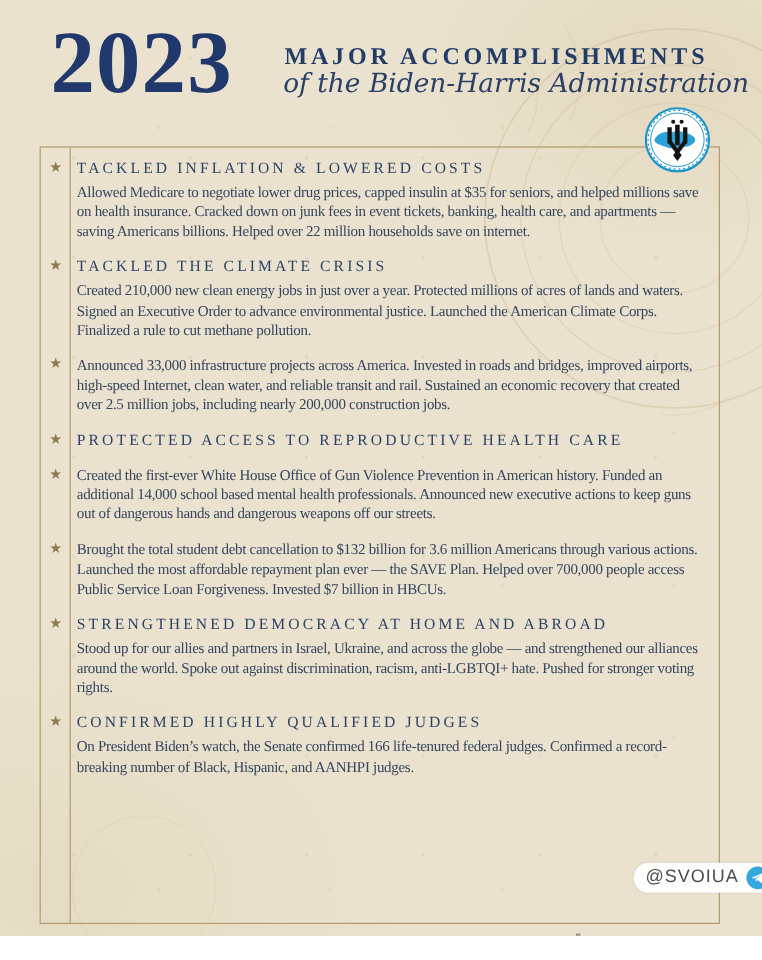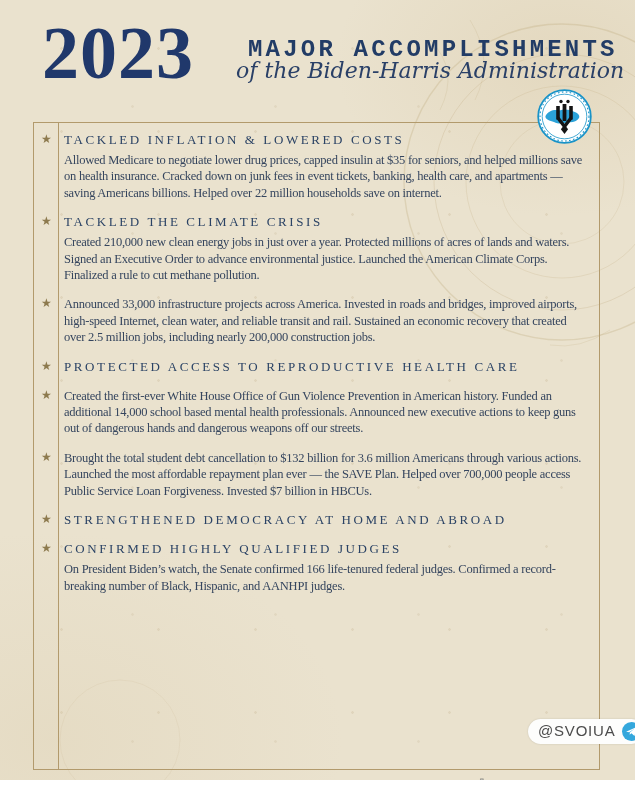--- a/index.html
+++ b/index.html
@@ -18,23 +18,23 @@
     font-family:"Liberation Serif", serif;
   }
   .bg-seal { position:absolute; left:0; top:0; pointer-events:none; }
 
   .year {
     position:absolute; left:42px; top:16px;
     font-size:74px; line-height:1; font-weight:700;
     color:#20386b; letter-spacing:1px;
   }
   .title {
-    position:absolute; left:248px; top:36px;
-    font-size:24px; font-weight:700; letter-spacing:3.2px;
-    color:#223c66; white-space:nowrap;font-family:Liberation Mono, monospace;
+    position:absolute; left:237px; top:36px;
+    font-size:20px; font-weight:700; letter-spacing:3.2px;
+    color:#223c66; white-space:nowrap;
   }
   .subtitle {
     position:absolute; left:236px; top:58px;
     font-family:"DejaVu Serif", serif; font-style:italic;
     font-size:22px; color:#2a4067; white-space:nowrap;
   }
 
   .badge {
     position:absolute; left:537px; top:89px; width:55px; height:55px; z-index:4;
   }
@@ -158,20 +158,21 @@
     </section>
 
     <section>
       <span class="star">★</span>
       <p>Brought the total student debt cancellation to $132 billion for 3.6 million Americans through various actions. Launched the most affordable repayment plan ever — the SAVE Plan. Helped over 700,000 people access Public Service Loan Forgiveness. Invested $7 billion in HBCUs.</p>
     </section>
 
     <section>
       <span class="star">★</span>
       <h2>STRENGTHENED DEMOCRACY AT HOME AND ABROAD</h2>
+      <p>Stood up for our allies and partners in Israel, Ukraine, and across the globe — and strengthened our alliances around the world. Spoke out against discrimination, racism, anti-LGBTQI+ hate. Pushed for stronger voting rights.</p>
     </section>
 
     <section>
       <span class="star">★</span>
       <h2>CONFIRMED HIGHLY QUALIFIED JUDGES</h2>
       <p>On President Biden’s watch, the Senate confirmed 166 life-tenured federal judges. Confirmed a record-breaking number of Black, Hispanic, and AANHPI judges.</p>
     </section>
 
   </main>
 

